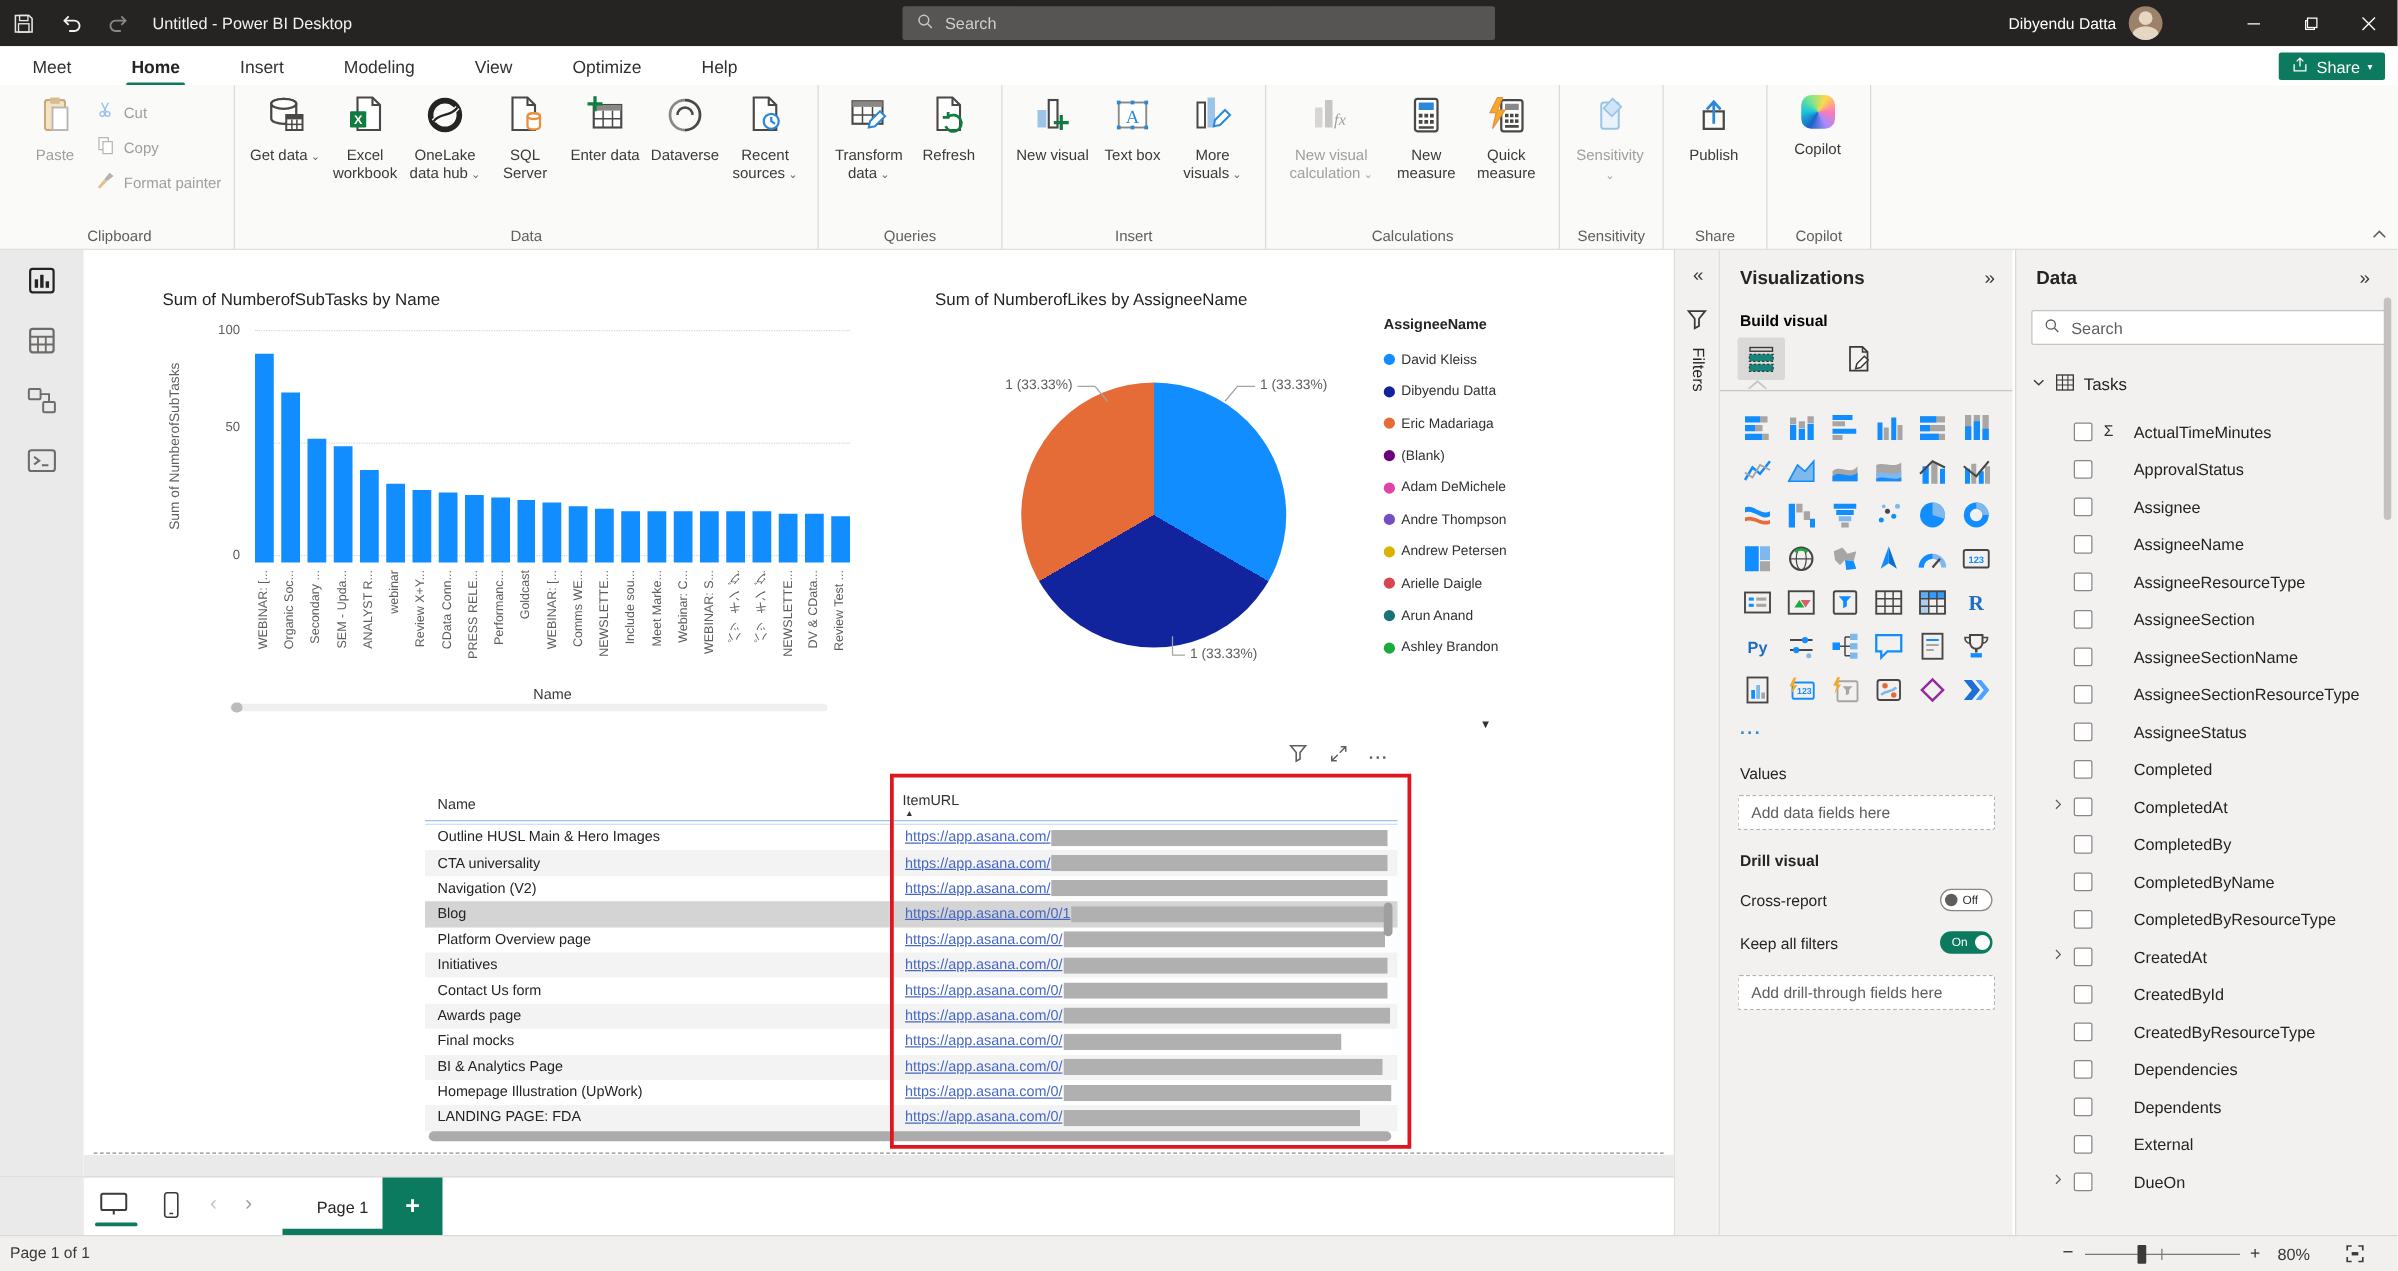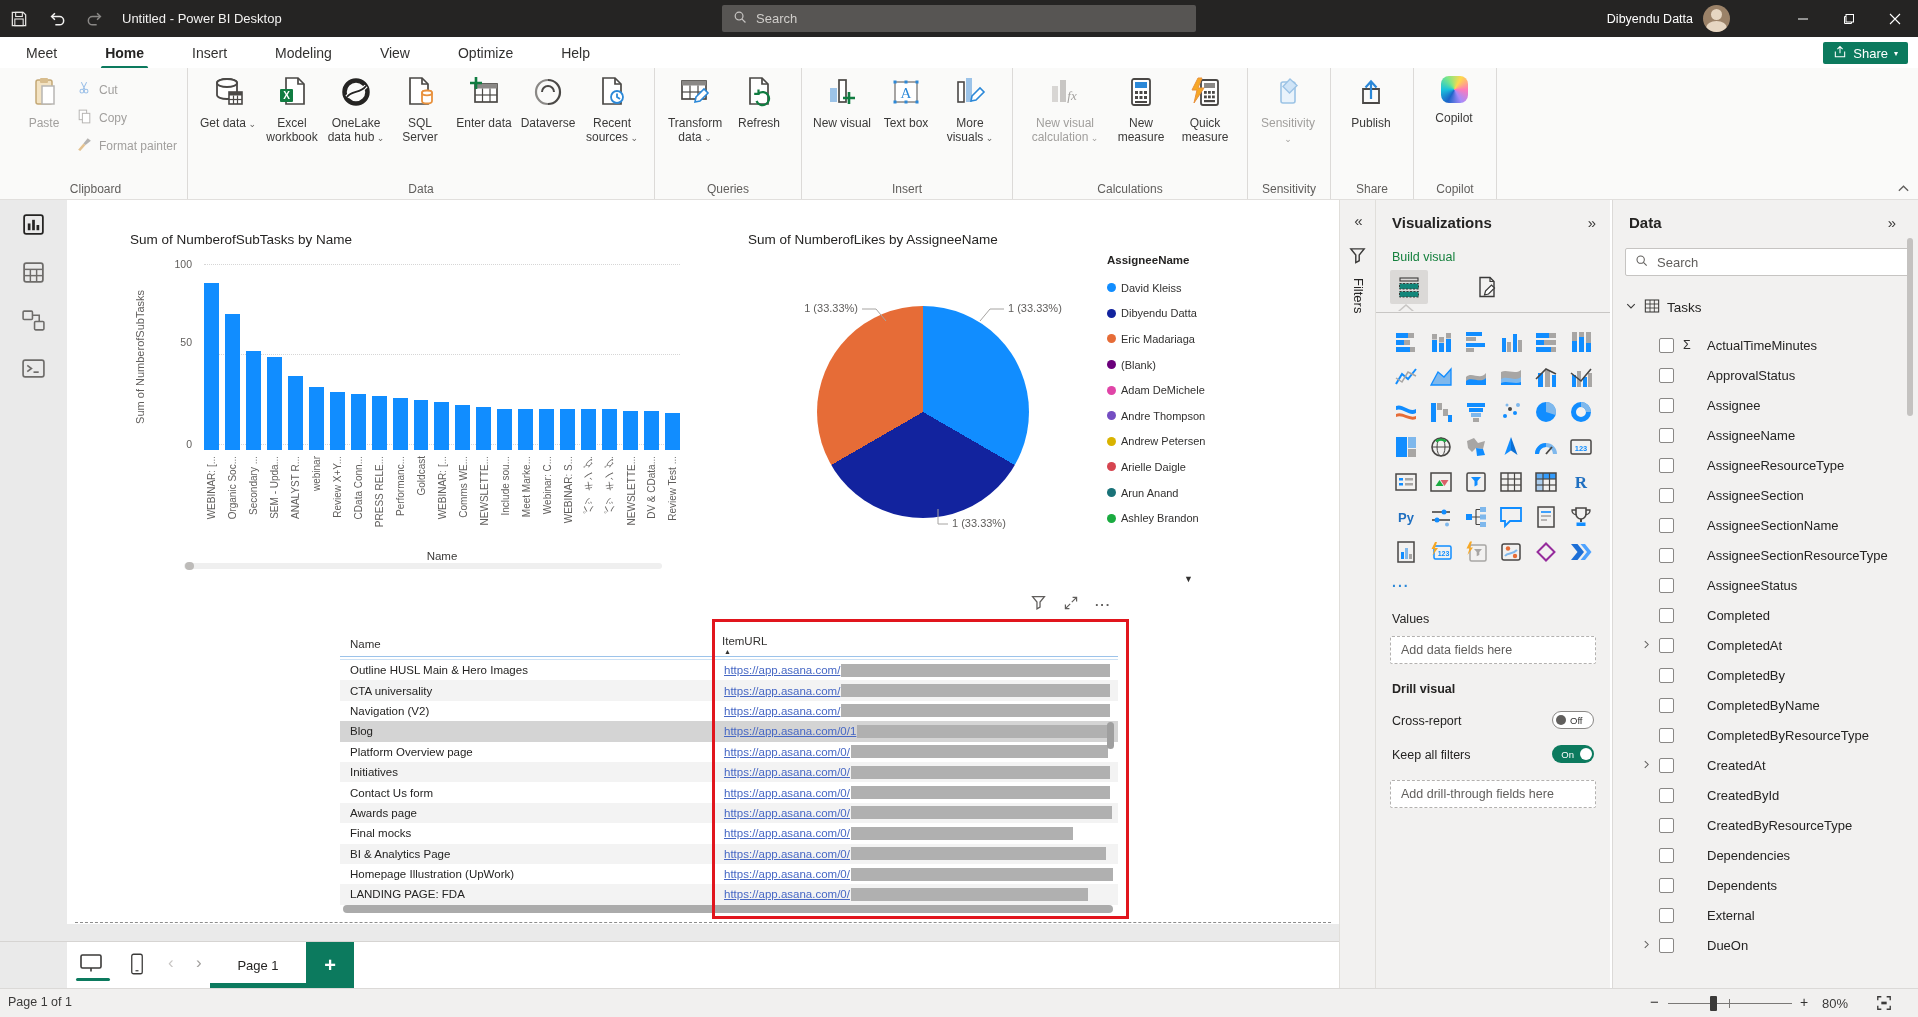--- a/index.html
+++ b/index.html
@@ -102,21 +102,21 @@
   .filtersbar{left:1339px;top:200px;width:37px;height:788px;background:#f2f1f0;border-left:1px solid #e0deda;border-right:1px solid #e0deda;box-sizing:border-box}
   .fb-collapse{position:absolute;left:0;top:12px;width:37px;text-align:center;font-size:15px;color:#3b3a39}
   .fb-funnel{position:absolute;left:8px;top:46px}
   .fb-label{position:absolute;left:0;top:78px;width:37px;display:flex;justify-content:center}
   .fb-label span{writing-mode:vertical-rl;font-size:13px;color:#252423}
 
   
   .vispanel{left:1376px;top:200px;width:234px;height:788px;background:#f2f1f0;box-sizing:border-box}
   .panel-title{position:absolute;left:16px;top:14px;font-size:15px;font-weight:bold;color:#252423}
   .panel-collapse{position:absolute;right:14px;top:14px;font-size:15px;color:#3b3a39}
-  .build-label{position:absolute;left:16px;top:50px;font-size:12.5px;font-weight:normal;color:#15803d}
+  .build-label{position:absolute;left:16px;top:50px;font-size:12.5px;font-weight:bold;color:#000000}
   .vtab1{position:absolute;left:14px;top:70px;width:38px;height:34px;background:#dbd9d7;border-radius:2px;display:flex;align-items:center;justify-content:center}
   .vtab2{position:absolute;left:96px;top:72px;width:30px;height:30px;display:flex;align-items:center;justify-content:center}
   .vnotch{position:absolute;left:22px;top:105px;width:0;height:0;border-left:8px solid transparent;border-right:8px solid transparent;border-bottom:7px solid #f2f1f0;z-index:2}
   .vnotchline{position:absolute;left:23px;top:106px;width:0;height:0;border-left:7px solid transparent;border-right:7px solid transparent;border-bottom:6px solid #f2f1f0;z-index:3}
   .vdivider{position:absolute;left:0;top:112px;width:234px;height:1px;background:#c8c6c4}
   .gallery{position:absolute;left:12px;top:124px;width:212px;display:flex;flex-wrap:wrap}
   .gi{width:35px;height:35px;display:flex;align-items:center;justify-content:center}
   .gmore{position:absolute;left:16px;top:374px;font-size:14px;font-weight:bold;letter-spacing:2px;color:#2B88D8}
   .vsec{position:absolute;left:16px;font-size:12.5px;color:#252423}
   .well{position:absolute;left:14px;width:206px;height:28px;background:#fff;border:1px dashed #b3b1af;border-radius:2px;
@@ -140,21 +140,21 @@
   .fcheck{position:absolute;left:46px;width:15px;height:15px;background:#fff;border:1px solid #8a8886;border-radius:2px;box-sizing:border-box}
   .fsigma{position:absolute;left:70px;font-size:12.5px;color:#323130}
   .fname{position:absolute;left:94px;font-size:13px;color:#252423;white-space:nowrap}
   .dscroll{position:absolute;right:5px;top:38px;width:6px;height:178px;background:#c4c2c0;border-radius:3px}
 
   
   .pagenav{left:0;top:941px;width:1339px;height:47px;background:#fff;border-top:1px solid #d6d4d2;box-sizing:border-box}
   .pn-corner{position:absolute;left:0;top:0;width:67px;height:46px;background:#eaeaea}
   .pn-underline{position:absolute;left:76px;top:36px;width:34px;height:3px;background:#0c7a5e;border-radius:2px}
   .pn-arrow{position:absolute;top:11px;font-size:17px;color:#a19f9d}
-  .pn-tab{position:absolute;left:210px;top:0;width:96px;height:46px;display:flex;align-items:center;justify-content:center;font-size:13px;color:#252423}
+  .pn-tab{position:absolute;left:226px;top:0;width:96px;height:46px;display:flex;align-items:center;justify-content:center;font-size:13px;color:#252423}
   .pn-tab:after{content:"";position:absolute;left:0;right:0;bottom:0;height:5px;background:#0c7a5e}
   .pn-plus{position:absolute;left:306px;top:0;width:48px;height:46px;background:#0c7a5e;color:#fff;display:flex;align-items:center;justify-content:center;font-size:20px;font-weight:bold}
 
   
   .statusbar{left:0;top:988px;width:1918px;height:29px;background:#f1f0ef;border-top:1px solid #dbd9d7;box-sizing:border-box;font-size:12.5px;color:#3b3a39}
   .sb-left{position:absolute;left:8px;top:6px}
   .sb-minus{position:absolute;left:1650px;top:4px;font-size:15px;color:#323130}
   .sb-track{position:absolute;left:1668px;top:14px;width:124px;height:1px;background:#7a7876}
   .sb-tick{position:absolute;left:1729px;top:10px;width:1px;height:9px;background:#7a7876}
   .sb-thumb{position:absolute;left:1710px;top:7px;width:7px;height:15px;background:#3b3a39;border-radius:1px}

